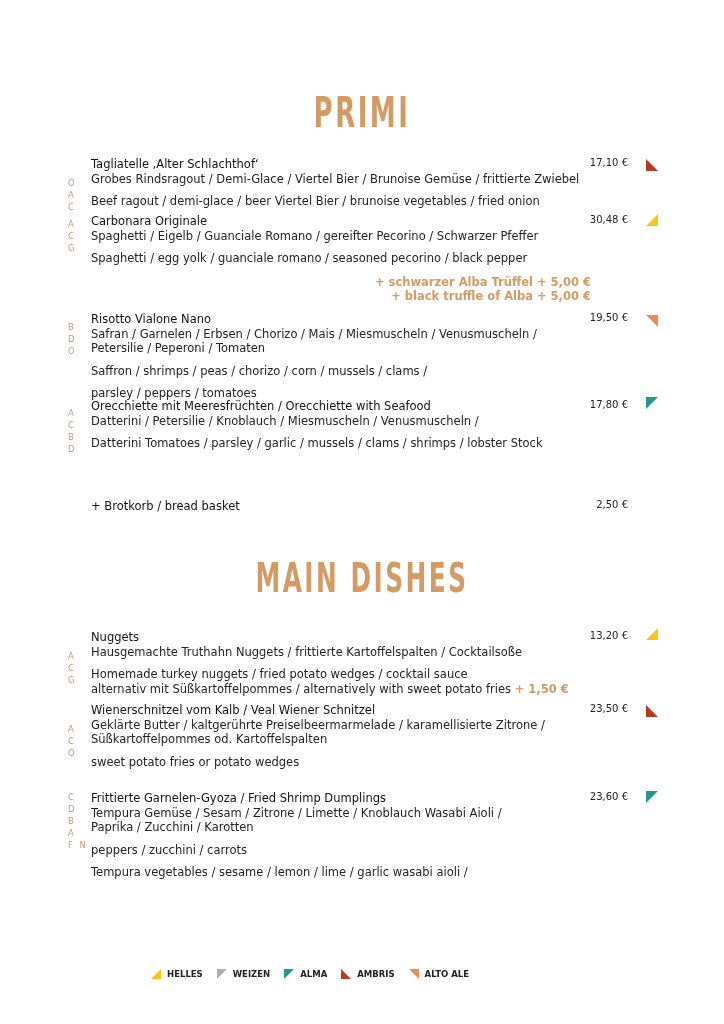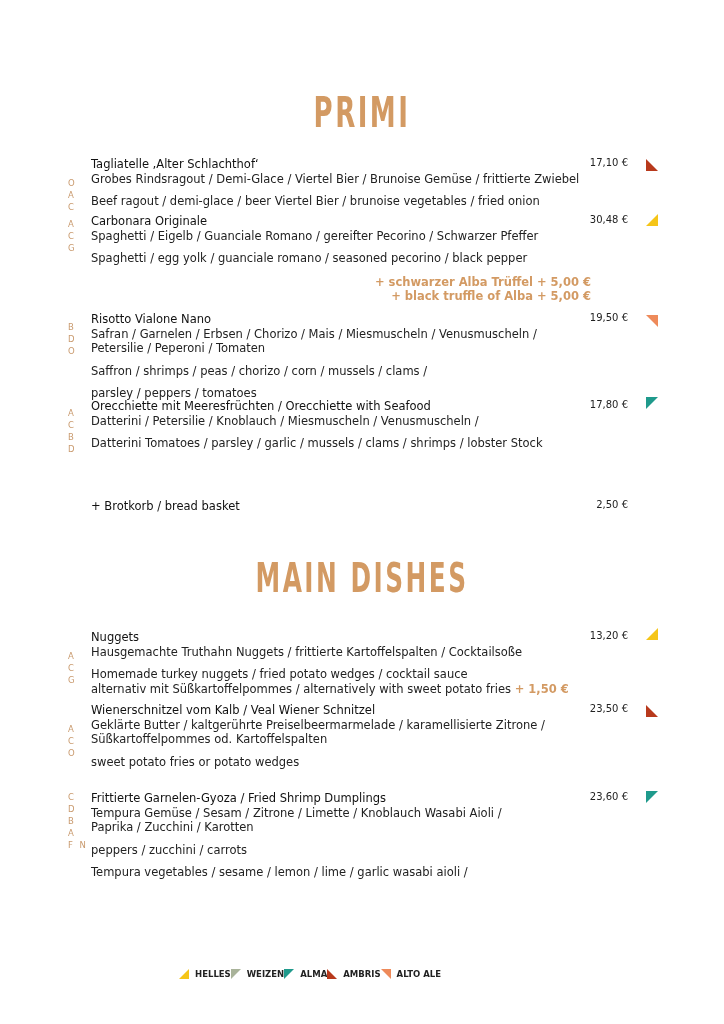--- a/index.html
+++ b/index.html
@@ -14,21 +14,21 @@
   .allergens { position: absolute; left: 68px; width: 20px; font-size: 8.5px; color: #c99a6e;
     letter-spacing: 2px; line-height: 12px; }
   .body { position: absolute; left: 91px; width: 500px; font-size: 11.5px; line-height: 14.6px; }
   .name { font-weight: normal; color: #111; }
   .de { color: #222; }
   .en { color: #222; margin-top: 8px; }
   .extra { font-weight: bold; color: #d39a63; text-align: right; }
   .price { position: absolute; right: 96px; font-size: 10px; color: #222; }
   .tri { position: absolute; left: 646px; width: 12px; height: 12px; }
   .legend { position: absolute; top: 969px; left: 0; width: 620px; display: flex;
-    justify-content: center; font-size: 8.5px; font-weight: bold; color: #222; }
+    justify-content: center; gap: 14px; font-size: 8.5px; font-weight: bold; color: #222; }
   .legend-item { display: flex; align-items: center; gap: 6px; }
   .legend-item .ltri { width: 10px; height: 10px; }
 </style>
 </head>
 <body>
 
 <div id="primi-title" class="section-title">PRIMI</div>
 
 <div class="item" style="top:157px;">
   <div class="allergens" style="top:20px;">

